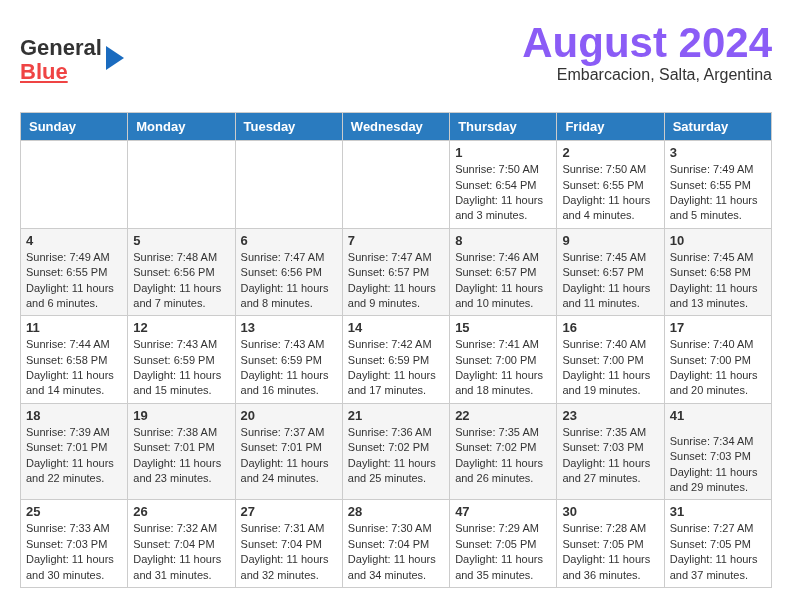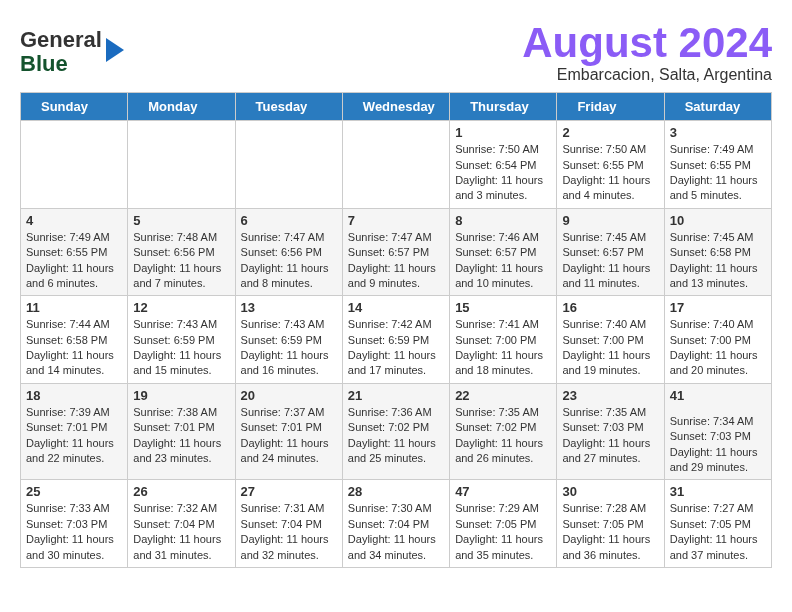--- a/index.html
+++ b/index.html
@@ -6,34 +6,34 @@
     body {
       font-family: Arial, sans-serif;
       background: #fff;
       width: 792px;
       min-height: 612px;
       padding: 20px;
     }
     .header {
       display: flex;
       justify-content: space-between;
-      align-items: center;
-      margin-bottom: 8px;
+      align-items: flex-end;
+      margin-bottom: 28px;
     }
     .logo {
       display: flex;
       align-items: center;
     }
     .logo-text {
       font-size: 22px;
       font-weight: bold;
       line-height: 1.1;
     }
     .logo-general { color: #333; }
-    .logo-blue { color: #14532d; }
+    .logo-blue { color: #ef4444; text-decoration: underline; }
     .logo-arrow {
       width: 0; height: 0;
       border-top: 12px solid transparent;
       border-bottom: 12px solid transparent;
       border-left: 18px solid #1a6bbf;
       margin-left: 4px;
       margin-top: -4px;
     }
     .title-block {
       text-align: right;
@@ -51,21 +51,21 @@
     table {
       width: 100%;
       border-collapse: collapse;
       table-layout: fixed;
     }
     thead tr th {
       background-color: #2a7bbf;
       color: #fff;
       font-size: 13px;
       font-weight: bold;
-      padding: 6px 20px;
+      padding: 6px 8px;
       text-align: left;
       border: 1px solid #ccc;
     }
     tbody tr td {
       vertical-align: top;
       padding: 4px 5px;
       border: 1px solid #ccc;
       font-size: 11px;
       color: #333;
       height: 82px;

